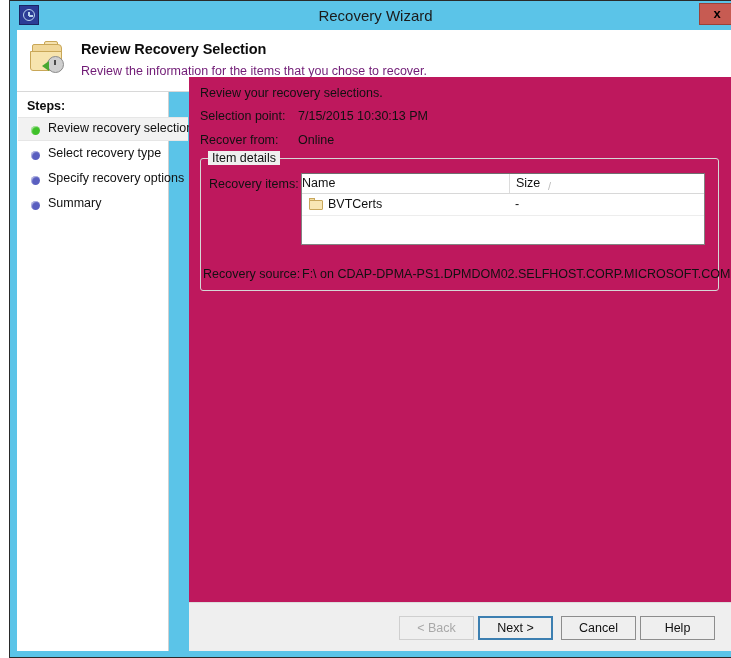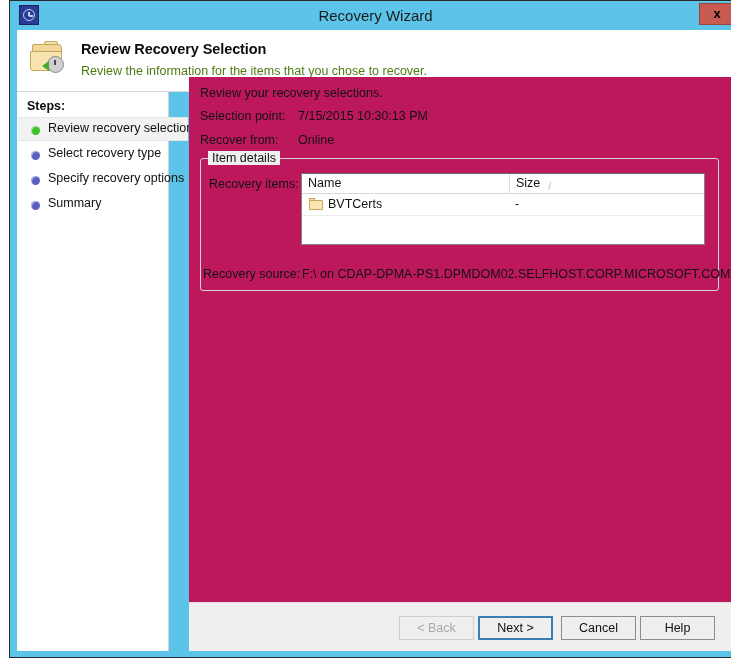--- a/index.html
+++ b/index.html
@@ -155,21 +155,21 @@
     left: 64px; top: 11px;
     font-size: 14.5px;
     font-weight: bold;
     color: #0d0d0d;
     letter-spacing: -0.1px;
   }
   #header-sub {
     position: absolute;
     left: 64px; top: 34px;
     font-size: 12.5px;
-    color: #4d7c0f;
+    color: #701a75;
   }
 
   
   #sidebar {
     position: absolute;
     left: 7px; top: 91px;
     width: 152px;
     height: 559px;
     background: #ffffff;
     border-right: 1px solid #d0d0d0;
@@ -289,21 +289,20 @@
     height: 19px;
     line-height: 19px;
     font-size: 12.5px;
     color: #111111;
     box-sizing: border-box;
     cursor: pointer;
   }
   .lv-col.name {
     left: 0;
     width: 208px;
-    padding-left: 6px;
     border-right: 1px solid #dcdcdc;
   }
   .lv-col.size {
     left: 208px;
     width: 194px;
     padding-left: 6px;
   }
   .lv-sort {
     position: absolute;
     left: 38px; top: 3px;

